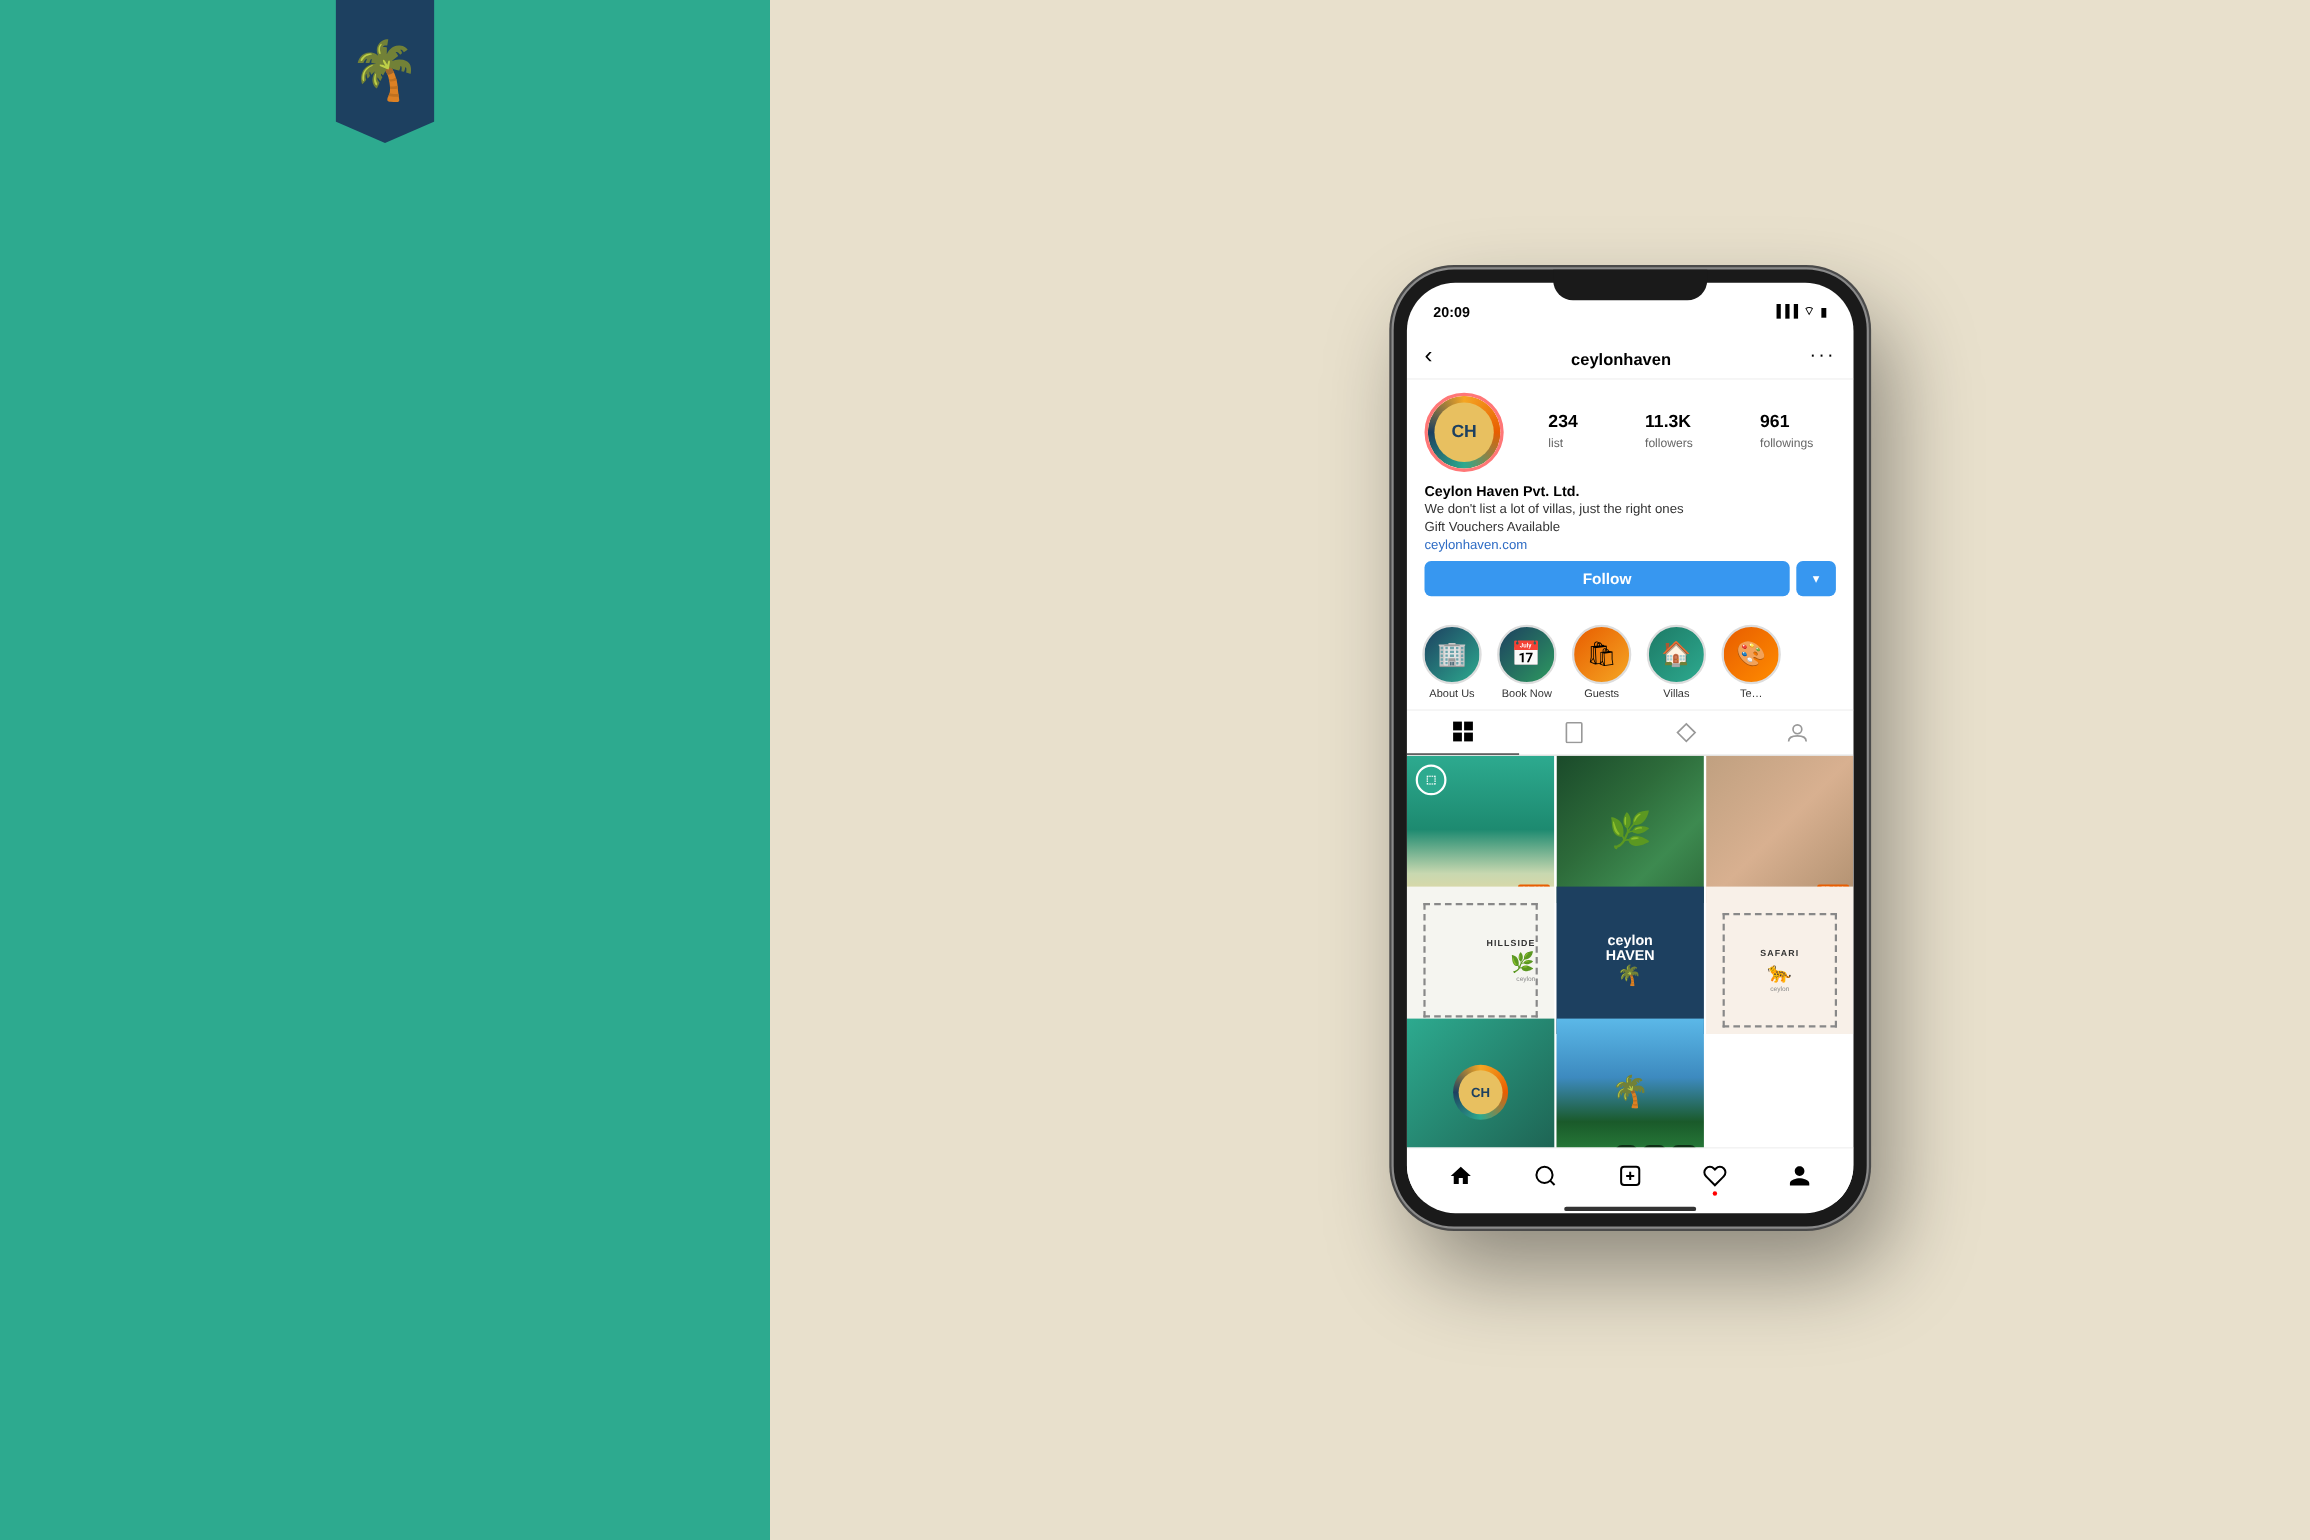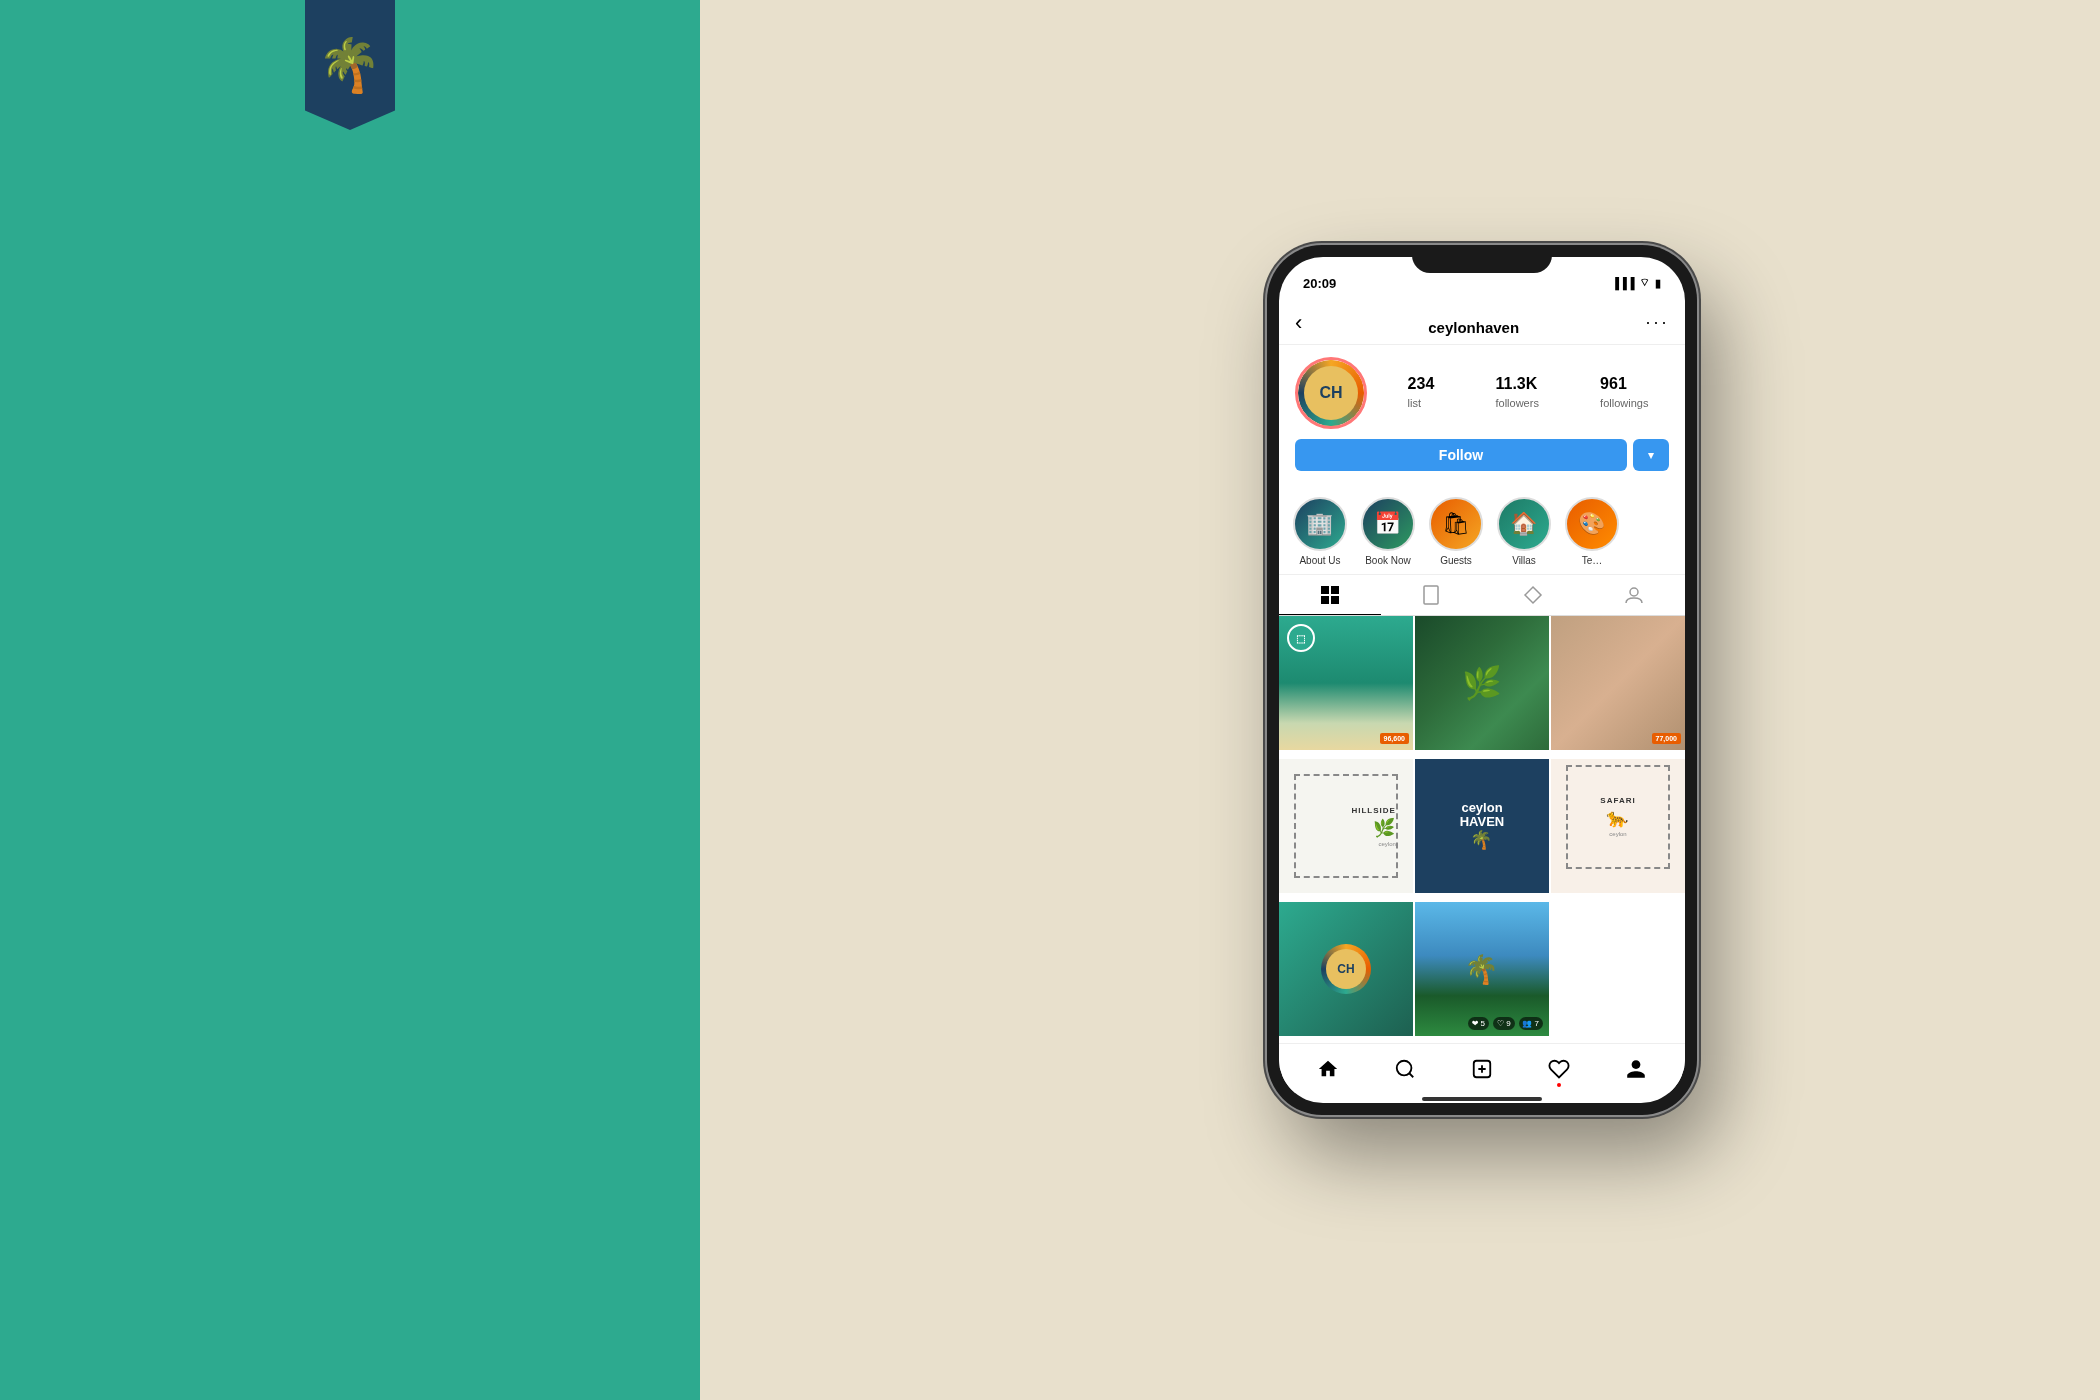--- a/index.html
+++ b/index.html
@@ -468,20 +468,26 @@
                   <span class="ig-stat-num">11.3K</span>
                   <span class="ig-stat-label">followers</span>
                 </div>
                 <div class="ig-stat">
                   <span class="ig-stat-num">961</span>
                   <span class="ig-stat-label">followings</span>
                 </div>
               </div>
             </div>
 
+            <div class="ig-bio">
+              <span class="ig-bio-name">Ceylon Haven Pvt. Ltd.</span>
+              <span class="ig-bio-line">We don't list a lot of villas, just the right ones</span>
+              <span class="ig-bio-line">Gift Vouchers Available</span>
+              <span class="ig-bio-link">ceylonhaven.com</span>
+            </div>
 
             <div class="ig-follow-row">
               <button class="ig-follow-btn">Follow</button>
               <button class="ig-follow-dropdown">▾</button>
             </div>
           </div>
 
           <div class="ig-highlights">
             <div class="ig-highlight">
               <div class="ig-highlight-circle highlight-circle-1">
@@ -573,21 +579,21 @@
               </div>
             </div>
             <div class="ig-grid-item" style="background:#1d4060;position:relative;">
               <div style="width:100%;height:100%;display:flex;flex-direction:column;align-items:center;justify-content:center;padding:8px;">
                 <span style="font-size:13px;font-weight:900;color:white;line-height:1.1;">ceylon</span>
                 <span style="font-size:13px;font-weight:900;color:white;line-height:1.1;">HAVEN</span>
                 <span style="font-size:18px;">🌴</span>
               </div>
             </div>
             <div class="ig-grid-item" style="position:relative;background:#f8f0e8;">
-              <div style="width:100%;height:100%;display:flex;align-items:flex-start;justify-content:center;padding:6px;">
+              <div style="width:100%;height:100%;display:flex;align-items:flex-end;justify-content:center;padding:6px;">
                 <div style="border:2px dashed #888;width:85%;height:85%;display:flex;flex-direction:column;align-items:center;justify-content:center;gap:2px;">
                   <span style="font-size:8px;font-weight:900;color:#333;letter-spacing:1px;">SAFARI</span>
                   <span style="font-size:18px;">🐆</span>
                   <span style="font-size:6px;color:#888;">ceylon</span>
                 </div>
               </div>
             </div>
 
             <div class="ig-grid-item" style="background:linear-gradient(135deg, #2daa8f, #1d6050);">
               <div style="width:100%;height:100%;display:flex;align-items:center;justify-content:center;">

